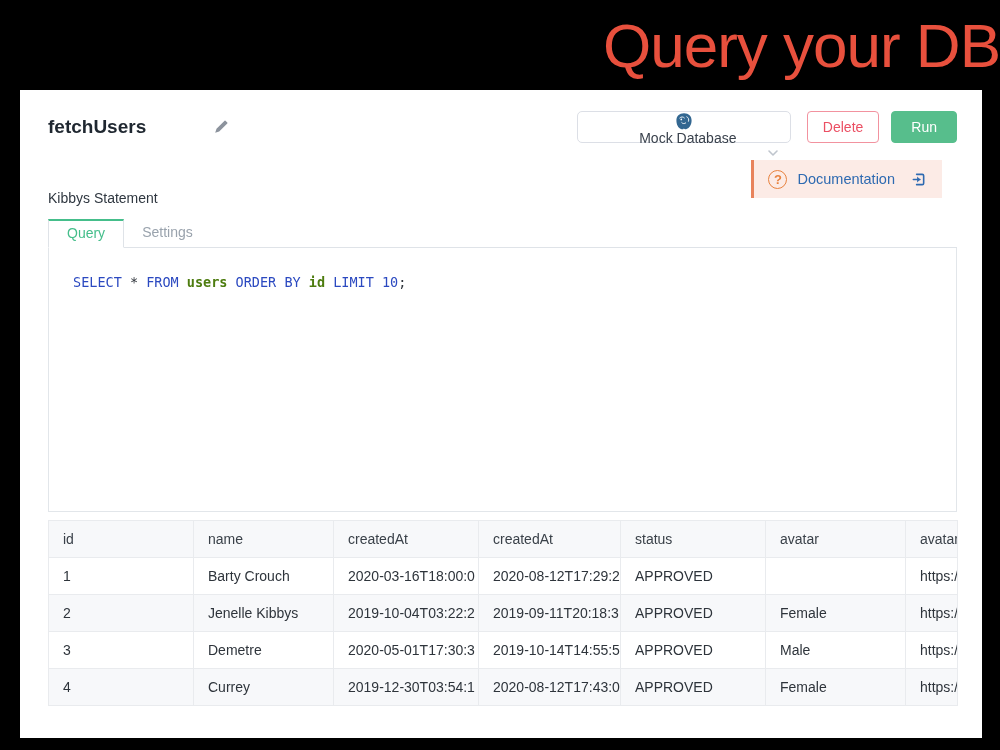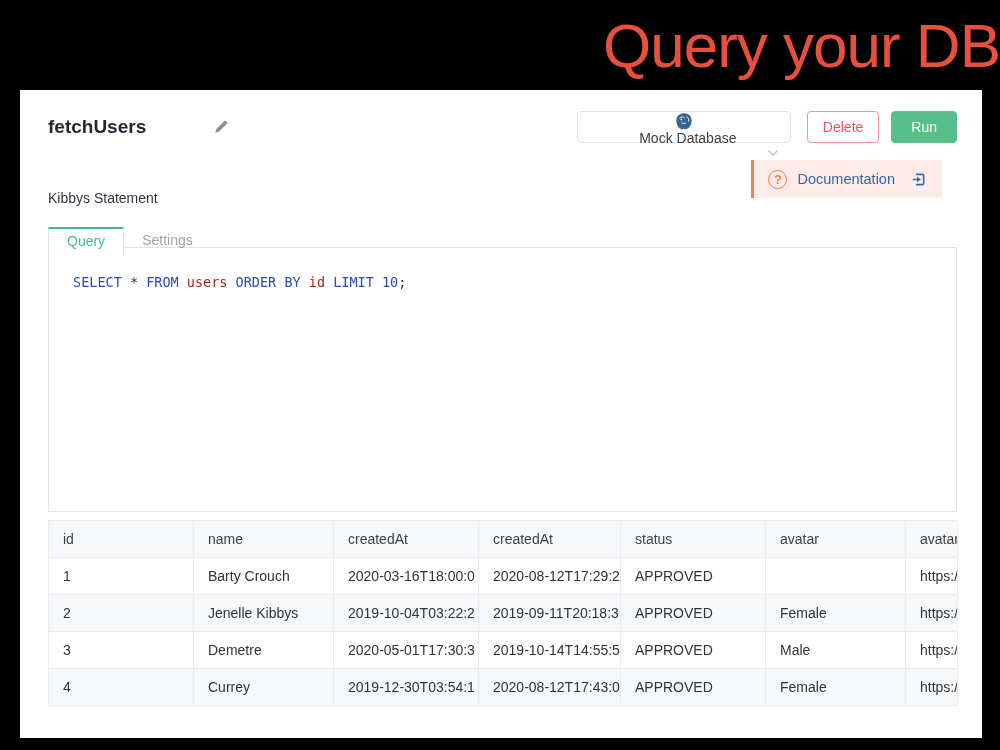--- a/index.html
+++ b/index.html
@@ -53,36 +53,36 @@
   .doc-link { margin-left:10px; margin-right:16px; font-size:14.5px; color:#2E6AB1; text-decoration:none; }
 
   .section-label { font-size:14px; color:#2F3740; }
   .label-statement { margin-top:47px; }
   .label-response { margin-top:15px; }
 
   
   .tabs { display:flex; border-bottom:1px solid #DFE3E8; margin-top:12px; height:30px; align-items:flex-end; }
   .tab {
     padding:0 18px; height:29px; line-height:27px; font-size:14px;
-    color:#9AA3AD; cursor:pointer; position:relative; top:9px;
+    color:#9AA3AD; cursor:pointer; position:relative; top:1px;
   }
   .tab.active {
     background:#fff; border:1px solid #DFE3E8; border-bottom:1px solid #fff;
     border-top:2px solid #45BE8B; color:#45BE8B; line-height:24px;
   }
 
   
   .editor {
     height:264px; border:1px solid #E2E6EA; border-top:none;
     padding:26px 0 0 24px; background:#fff; cursor:text;
   }
   .code-line { font-family:"DejaVu Sans Mono", monospace; font-size:13.5px; white-space:pre; }
   .tok-keyword { color:#2B49C0; }
   .tok-number  { color:#2B49C0; }
-  .tok-ident   { color:#b91c1c; font-weight:400; }
+  .tok-ident   { color:#4d7c0f; font-weight:700; }
   .tok-plain   { color:#30353C; }
 
   
   .table-wrap { margin-top:8px; width:910px; overflow:hidden; border-right:1px solid #E9EBEE; }
   table { border-collapse:collapse; table-layout:fixed; width:1057px; }
   th, td {
     border:1px solid #E9EBEE; height:37px; padding:0 14px;
     font-size:14px; text-align:left; white-space:nowrap; overflow:hidden;
   }
   th { background:#F7F8FA; color:#3A4149; font-weight:400; }

